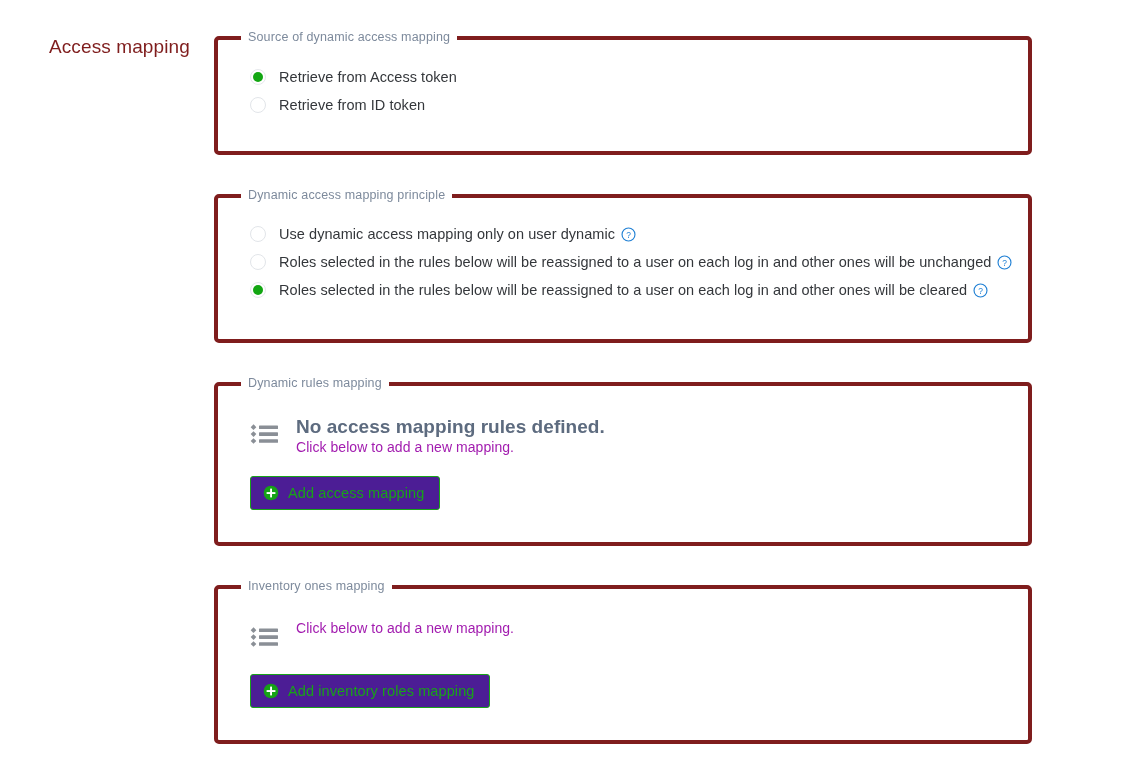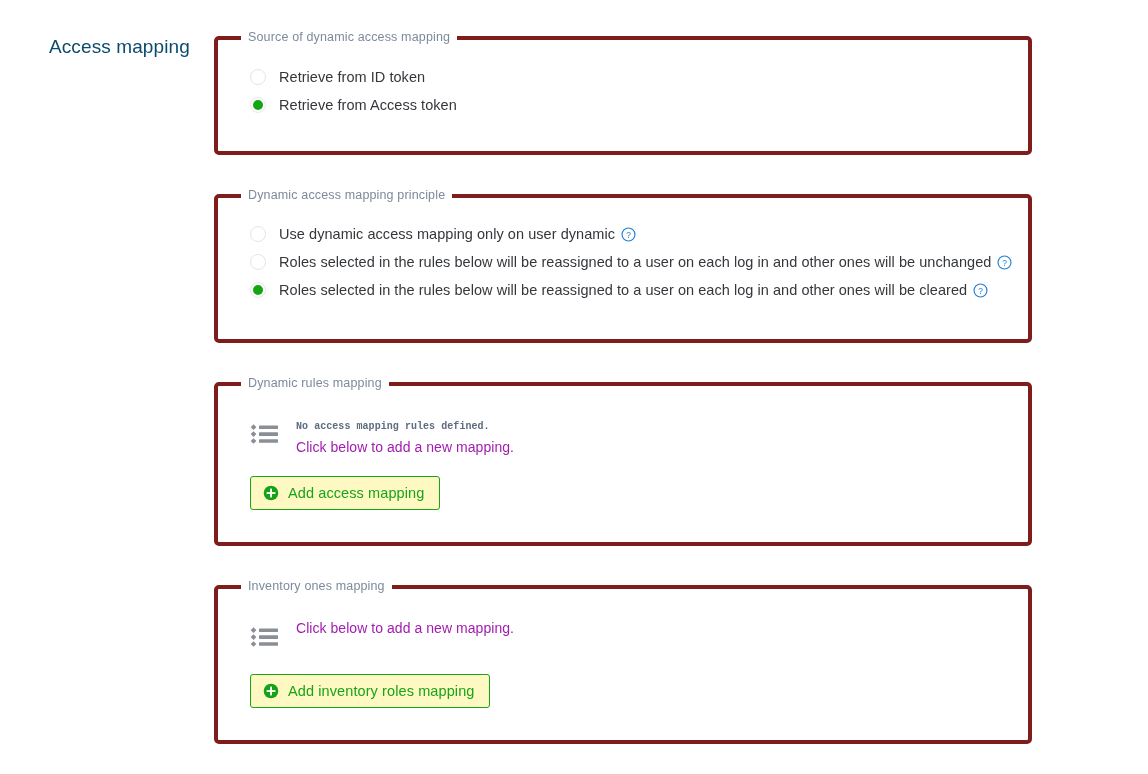--- a/index.html
+++ b/index.html
@@ -20,21 +20,21 @@
     overflow: hidden;
   }
 
   
   .page-title {
     position: absolute;
     left: 49px;
     top: 22px;
     font-size: 19px;
     line-height: 24px;
-    color: #0c4a6e;
+    color: #7f1d1d;
     font-weight: 400;
     letter-spacing: 0.1px;
     white-space: nowrap;
   }
 
   
   .form-column {
     position: absolute;
     left: 214px;
     top: 30px;
@@ -132,45 +132,44 @@
     flex: 0 0 auto;
     width: 30px;
     height: 30px;
     margin-right: 16px;
     margin-top: 3px;
   }
   .list-icon svg { display: block; }
 
   .empty-text { padding-top: 0; }
   .empty-title {
-    font-size: 10px;
+    font-size: 19px;
     line-height: 19px;
     font-weight: 700;
     color: #5d6b7f;
     letter-spacing: 0.05px;
     margin-bottom: 3px;
     white-space: nowrap;
-    font-family: Liberation Mono, monospace;
   }
   .empty-sub {
     font-size: 14px;
     line-height: 16px;
     color: #a21caf;
     letter-spacing: 0.05px;
     white-space: nowrap;
   }
 
   
   .add-btn {
     display: inline-flex;
     align-items: center;
     gap: 9px;
     margin: 21px 0 0 16px;
     padding: 7px 15px 7px 12px;
-    background: #fef9c3;
+    background: #4c1d95;
     border: 1px solid #19a319;
     border-radius: 3px;
     color: #18a318;
     font-family: "Liberation Sans", sans-serif;
     font-size: 14.5px;
     line-height: 18px;
     letter-spacing: 0.1px;
     cursor: pointer;
     white-space: nowrap;
   }
@@ -186,27 +185,27 @@
 
   <h1 class="page-title">Access mapping</h1>
 
   <div class="form-column">
 
     <fieldset class="panel panel-source">
       <legend>Source of dynamic access mapping</legend>
       <div class="panel-body">
 
         <div class="radio-row">
+          <span class="radio-mark checked"></span>
+          <span class="radio-label">Retrieve from Access token</span>
+        </div>
+
+        <div class="radio-row">
           <span class="radio-mark"></span>
           <span class="radio-label">Retrieve from ID token</span>
-        </div>
-
-        <div class="radio-row">
-          <span class="radio-mark checked"></span>
-          <span class="radio-label">Retrieve from Access token</span>
         </div>
 
       </div>
     </fieldset>
 
     <fieldset class="panel panel-principle">
       <legend>Dynamic access mapping principle</legend>
       <div class="panel-body">
 
         <div class="radio-row">

